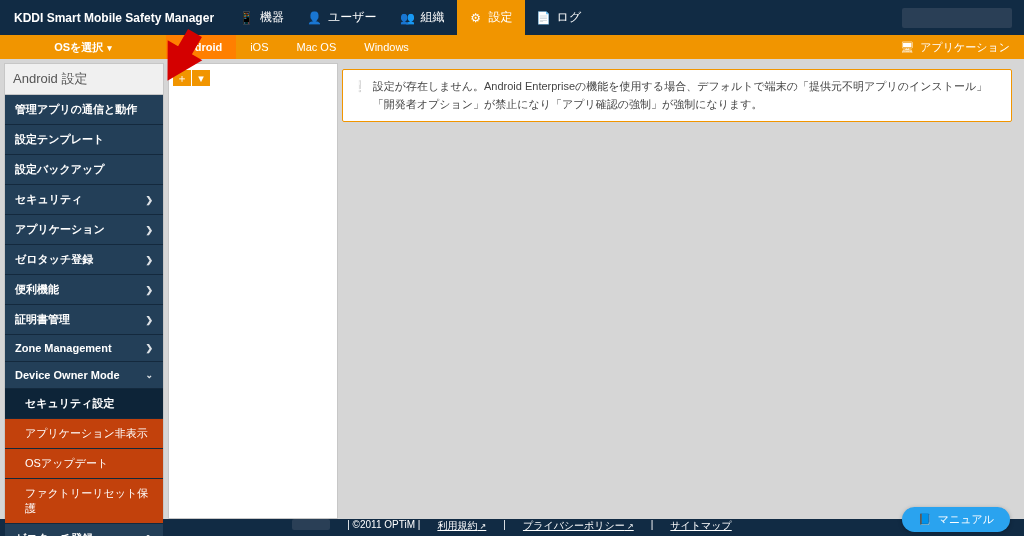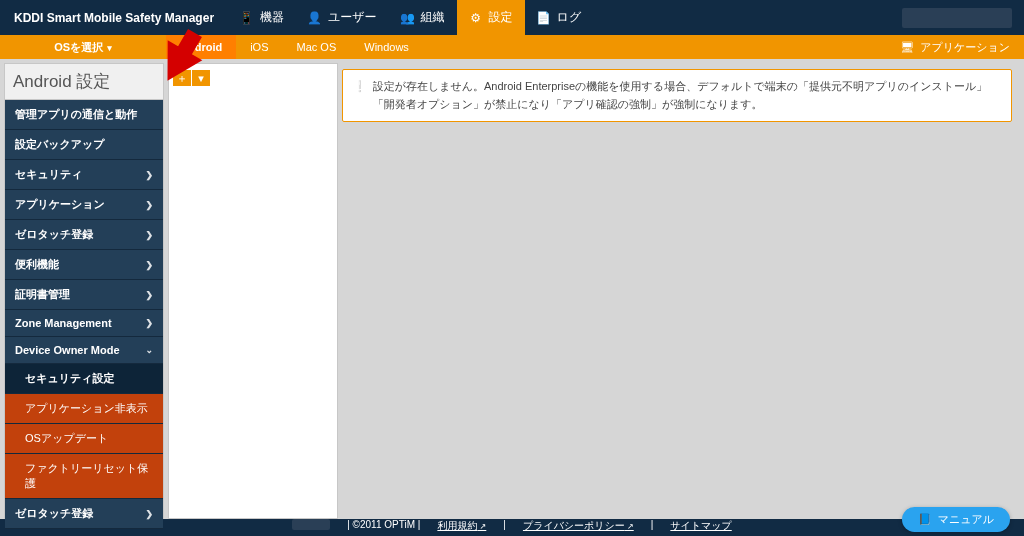--- a/index.html
+++ b/index.html
@@ -16,21 +16,21 @@
   .subbar { background: #f19500; height: 24px; display: flex; align-items: center; color: #fff; font-size: 11px; }
   .subbar .os-select { width: 166px; display: flex; justify-content: center; align-items: center; gap: 4px; font-weight: bold; }
   .subbar .os-tabs { display: flex; height: 100%; }
   .subbar .os-tab { padding: 0 14px; display: flex; align-items: center; cursor: pointer; }
   .subbar .os-tab.active { background: #ff7f00; font-weight: bold; }
   .subbar .right { margin-left: auto; padding-right: 14px; display: flex; align-items: center; gap: 6px; }
 
   .work { display: flex; height: calc(536px - 35px - 24px - 17px); background: #d6d6d6; padding: 4px 4px 0 4px; gap: 4px; }
 
   .sidebar { width: 160px; background: #f0f0f0; border: 1px solid #c7c7c7; display: flex; flex-direction: column; }
-  .sidebar .title { font-size: 17px; color: #555; padding: 6px 8px; border-bottom: 1px solid #c7c7c7; }
+  .sidebar .title { font-size: 13px; color: #555; padding: 6px 8px; border-bottom: 1px solid #c7c7c7; }
   .menu { background: #233f58; color: #fff; font-size: 11px; }
   .menu .item { padding: 7px 10px; border-bottom: 1px solid #14293d; display: flex; align-items: center; justify-content: space-between; cursor: pointer; font-weight: bold; }
   .menu .item .chev { font-size: 9px; opacity: .85; }
   .menu .sub { background: #c2410c; padding: 7px 10px 7px 20px; border-bottom: 1px solid #14293d; cursor: pointer; }
   .menu .sub.active { background: #0d2438; font-weight: bold; }
 
   .listpane { width: 170px; background: #fff; border: 1px solid #c7c7c7; position: relative; }
   .list-toolbar { display: flex; gap: 1px; padding: 6px 4px; }
   .tb-btn { width: 18px; height: 16px; background: #f19500; color: #fff; display: flex; align-items: center; justify-content: center; font-size: 11px; cursor: pointer; }
 
@@ -101,20 +101,23 @@
 
 <div class="work">
 
   <div class="sidebar">
     <div class="title">Android 設定</div>
     <div class="menu">
       <div class="item">
           <span>管理アプリの通信と動作</span>
         </div>
       <div class="item">
+          <span>設定テンプレート</span>
+        </div>
+      <div class="item">
           <span>設定バックアップ</span>
         </div>
       <div class="item">
           <span>セキュリティ</span>
           <span class="chev">❯</span>
         </div>
       <div class="item">
           <span>アプリケーション</span>
           <span class="chev">❯</span>
         </div>

